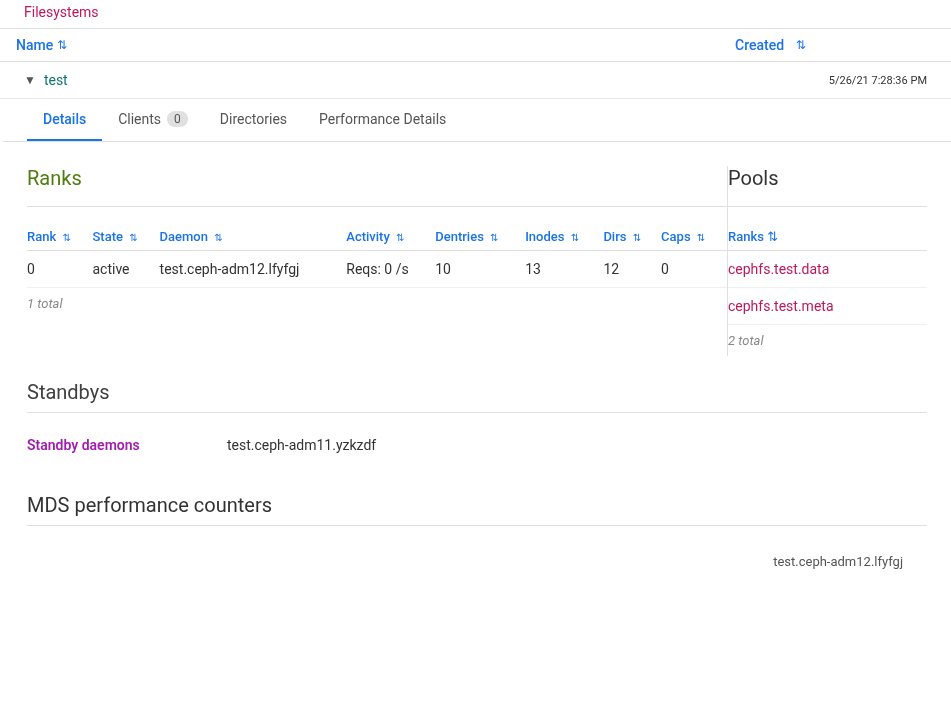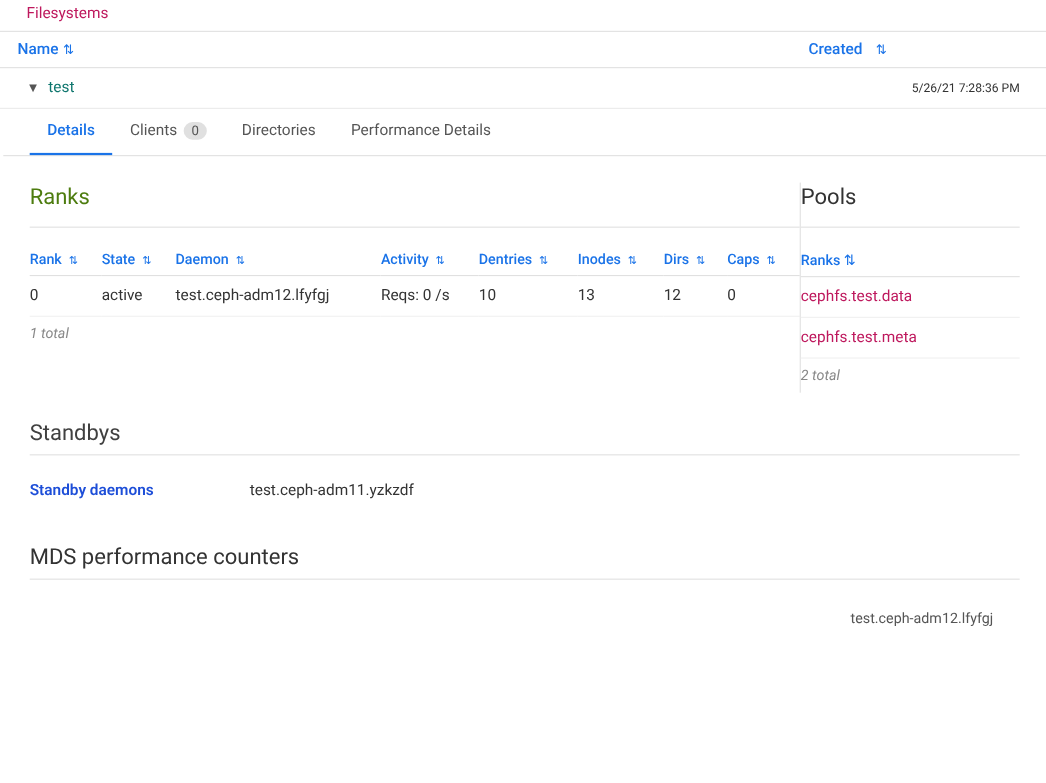--- a/index.html
+++ b/index.html
@@ -228,21 +228,21 @@
 
     .standbys-row {
       display: flex;
       align-items: flex-start;
       padding: 4px 0 16px 0;
     }
 
     .standbys-label {
       font-weight: 600;
       font-size: 14px;
-      color: #1d4ed8;
+      color: #a21caf;
       width: 200px;
       flex-shrink: 0;
     }
 
     .standbys-value {
       font-size: 14px;
       color: #333;
     }
 
     .mds-section {

